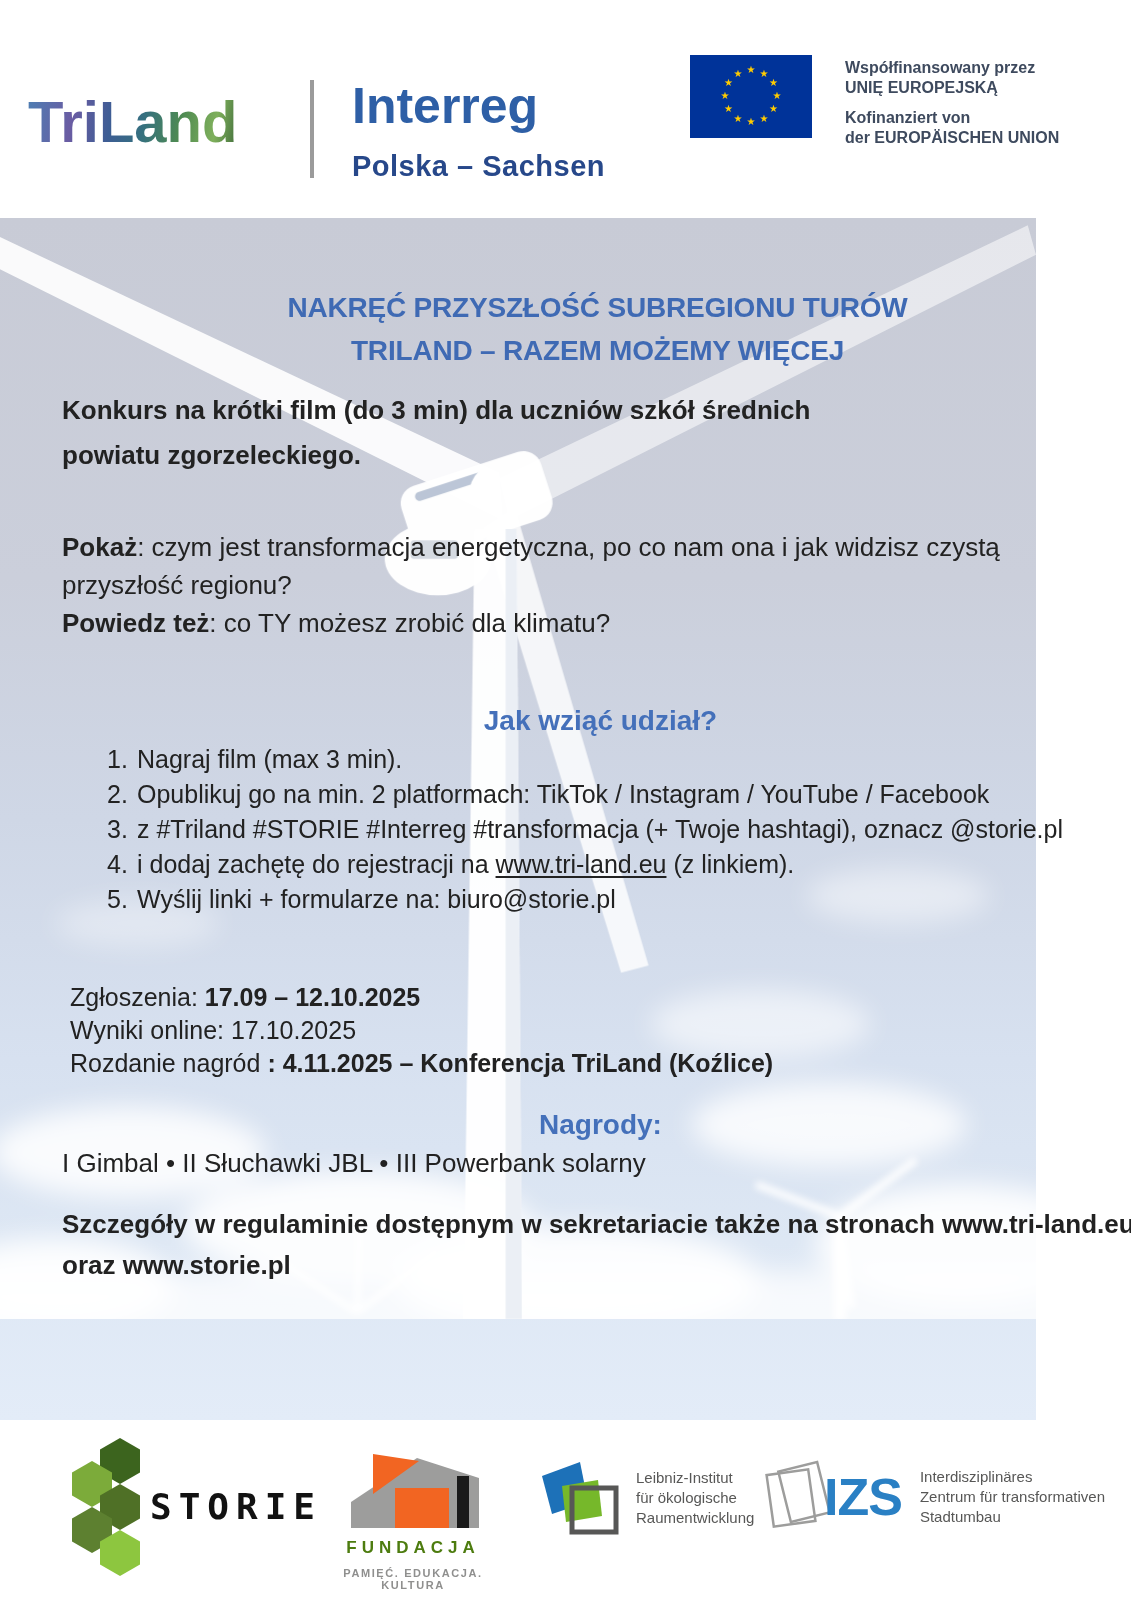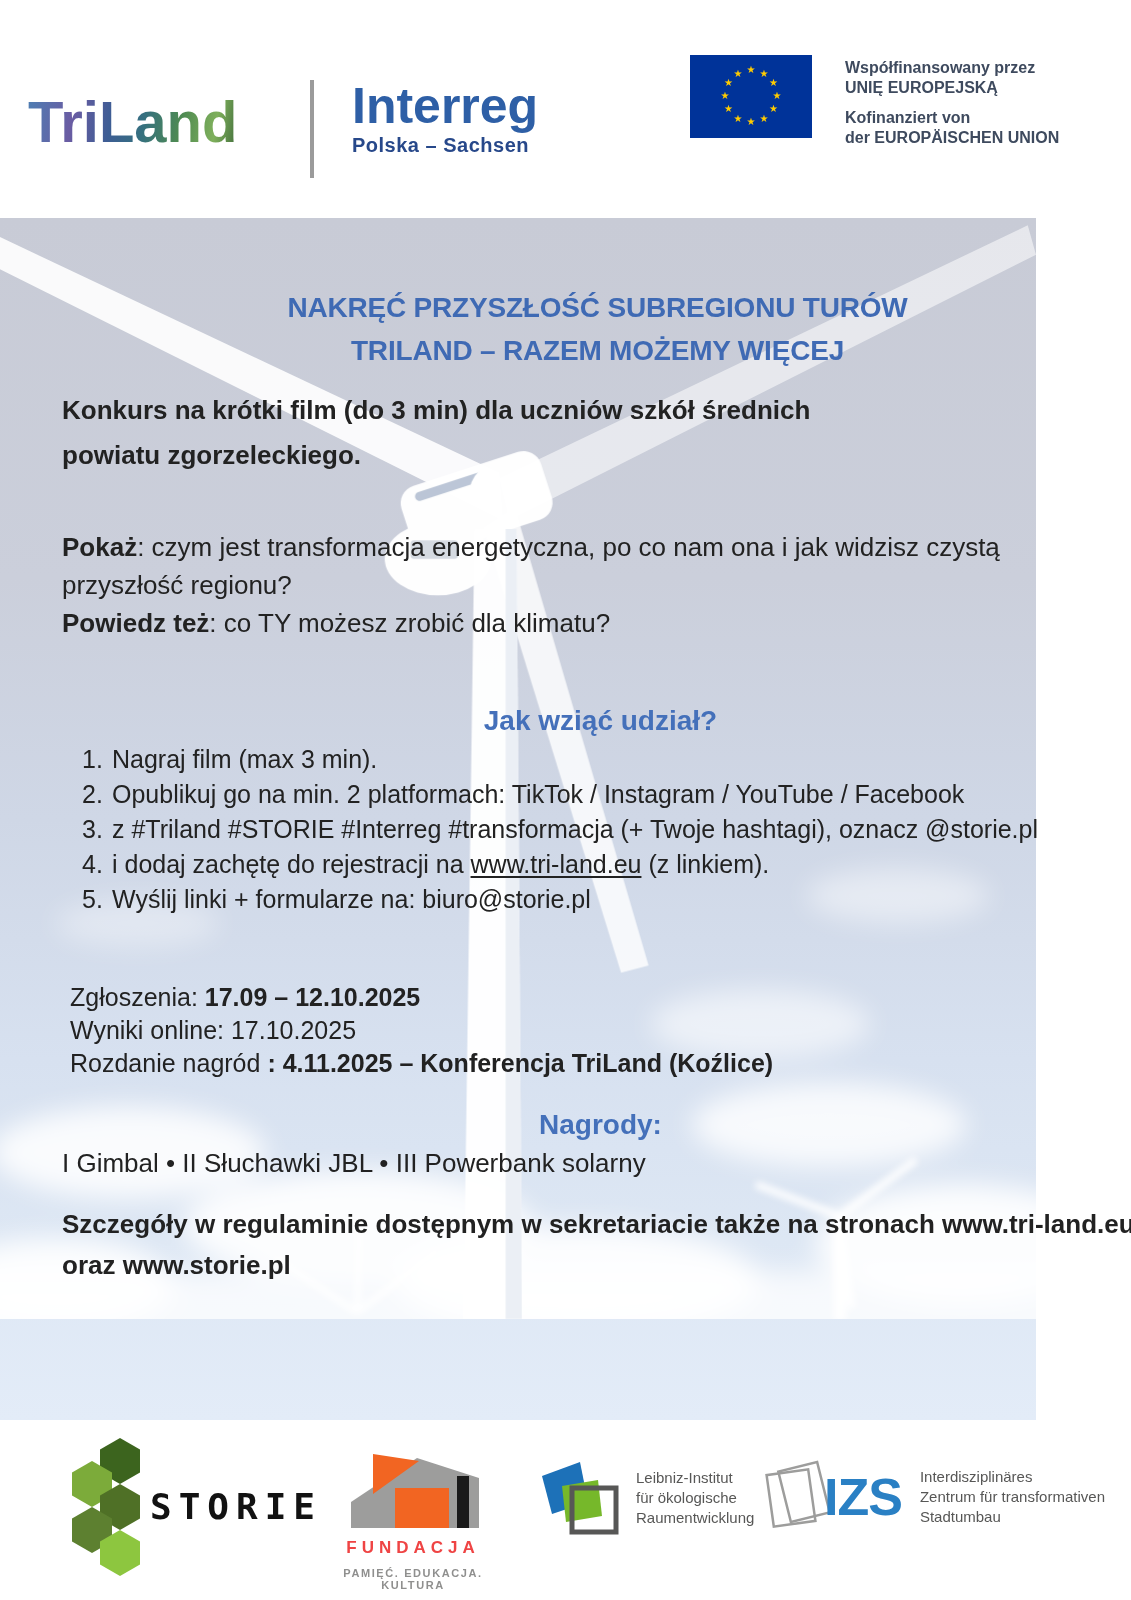--- a/index.html
+++ b/index.html
@@ -8,42 +8,42 @@
   .poster { position:relative; width:1131px; height:1600px; background:#ffffff; overflow:hidden; margin:0 auto; }
 
   
   .header { position:absolute; top:0; left:0; width:1131px; height:218px; background:#ffffff; z-index:5; }
   .triland-logo { position:absolute; left:28px; top:88px; font-size:58px; font-weight:800; letter-spacing:0px;
     background:linear-gradient(100deg,#4d7fb3 0%,#6a5ca3 22%,#3d5d94 40%,#35707f 55%,#4e8a52 72%,#7fb05c 88%,#3f6b3a 100%);
     -webkit-background-clip:text; background-clip:text; color:transparent; }
   .header-divider { position:absolute; left:310px; top:80px; width:4px; height:98px; background:#9b9b9b; }
   .interreg { position:absolute; left:352px; top:80px; }
   .interreg-title { font-size:50px; font-weight:800; color:#2e5fa6; letter-spacing:0; line-height:52px; }
-  .interreg-sub { font-size:20px; font-weight:700; color:#27488a; margin-top:2px; letter-spacing:.5px; }
+  .interreg-sub { font-size:29px; font-weight:700; color:#27488a; margin-top:18px; letter-spacing:.5px; }
   .eu-flag { position:absolute; left:690px; top:55px; width:122px; height:83px; display:block; }
   .eu-text { position:absolute; left:845px; top:58px; font-weight:700; color:#3e4a5e; }
   .eu-text p { font-size:16px; line-height:20px; }
   .eu-text .grp2 { margin-top:10px; }
 
   
   .content { position:absolute; top:218px; left:0; width:1036px; height:1202px;
     background:linear-gradient(180deg,#c8cbd6 0%,#cbcfdb 30%,#cfd7e6 50%,#d7e1f0 70%,#dde7f4 85%,#e3ecf8 100%); }
   .scene { position:absolute; inset:0; }
 
   .txt { position:absolute; color:#222222; }
   .poster-title { top:68px; left:0; width:1131px; text-align:center; padding-left:64px;
     color:#3f6ab4; font-size:28px; font-weight:800; line-height:43px; letter-spacing:-0.2px; }
   .intro { top:170px; left:62px; font-size:26px; font-weight:700; line-height:45px; white-space:nowrap; }
   .brief { top:310px; left:62px; font-size:26px; line-height:38px; white-space:nowrap; }
   .brief b, .intro b { font-weight:700; }
   .section-heading { left:0; width:1131px; text-align:center; padding-left:70px;
     color:#4470ba; font-size:28px; font-weight:800; white-space:nowrap; }
   .h-participation { top:487px; }
   .list { top:524px; left:82px; font-size:25px; line-height:35px; }
-  .list-row { white-space:nowrap; }
+  .list-row { white-space:nowrap;margin-left:25px; }
   .list-num { display:inline-block; min-width:30px; }
   .link { text-decoration:underline; text-underline-offset:3px; }
   .h-dates { top:727px; }
   .dates { top:763px; left:70px; font-size:25px; line-height:33px; }
   .dates .bold { font-weight:700; }
   .h-prizes { top:891px; }
   .prizes-text { top:928px; left:62px; font-size:26px; line-height:34px; white-space:nowrap; }
   .details { top:986px; left:62px; font-size:26px; font-weight:700; line-height:41px; white-space:nowrap; }
 
   
@@ -53,21 +53,21 @@
   .hex { position:absolute; width:40px; height:46px;
     clip-path:polygon(50% 0,100% 25%,100% 75%,50% 100%,0 75%,0 25%); }
   .hex1 { left:28px; top:0;   background:#3c641e; }
   .hex2 { left:0;   top:23px; background:#7cab3a; }
   .hex3 { left:28px; top:46px; background:#4f7026; }
   .hex4 { left:0;   top:69px; background:#5d8030; }
   .hex5 { left:28px; top:92px; background:#8dc63f; }
   .storie-word { font-size:36px; font-weight:800; letter-spacing:7px; color:#121212; margin-left:8px;
     font-family:"DejaVu Sans Mono","Liberation Mono",monospace; }
   .fundacja-logo { position:absolute; left:338px; top:22px; width:150px; text-align:center; }
-  .fundacja-name { font-size:17px; font-weight:700; color:#ef4444; letter-spacing:5px; margin-top:4px; }
+  .fundacja-name { font-size:17px; font-weight:700; color:#4d7c0f; letter-spacing:5px; margin-top:4px; }
   .fundacja-tagline { font-size:11px; color:#8f8f8e; letter-spacing:1.6px; margin-top:9px; font-weight:700; }
   .ioer-logo { position:absolute; left:540px; top:38px; display:flex; align-items:center;justify-content:center; }
   .ioer-text { margin-left:16px; font-size:15px; line-height:20px; color:#575756; }
   .izs-logo { position:absolute; left:762px; top:38px; display:flex; align-items:center; }
   .izs-abbr { font-size:52px; font-weight:800; color:#2a80c4; letter-spacing:-1px; margin-left:-34px; }
   .izs-text { margin-left:18px; font-size:15px; line-height:20px; color:#575756; }
 </style>
 </head>
 <body>
 

